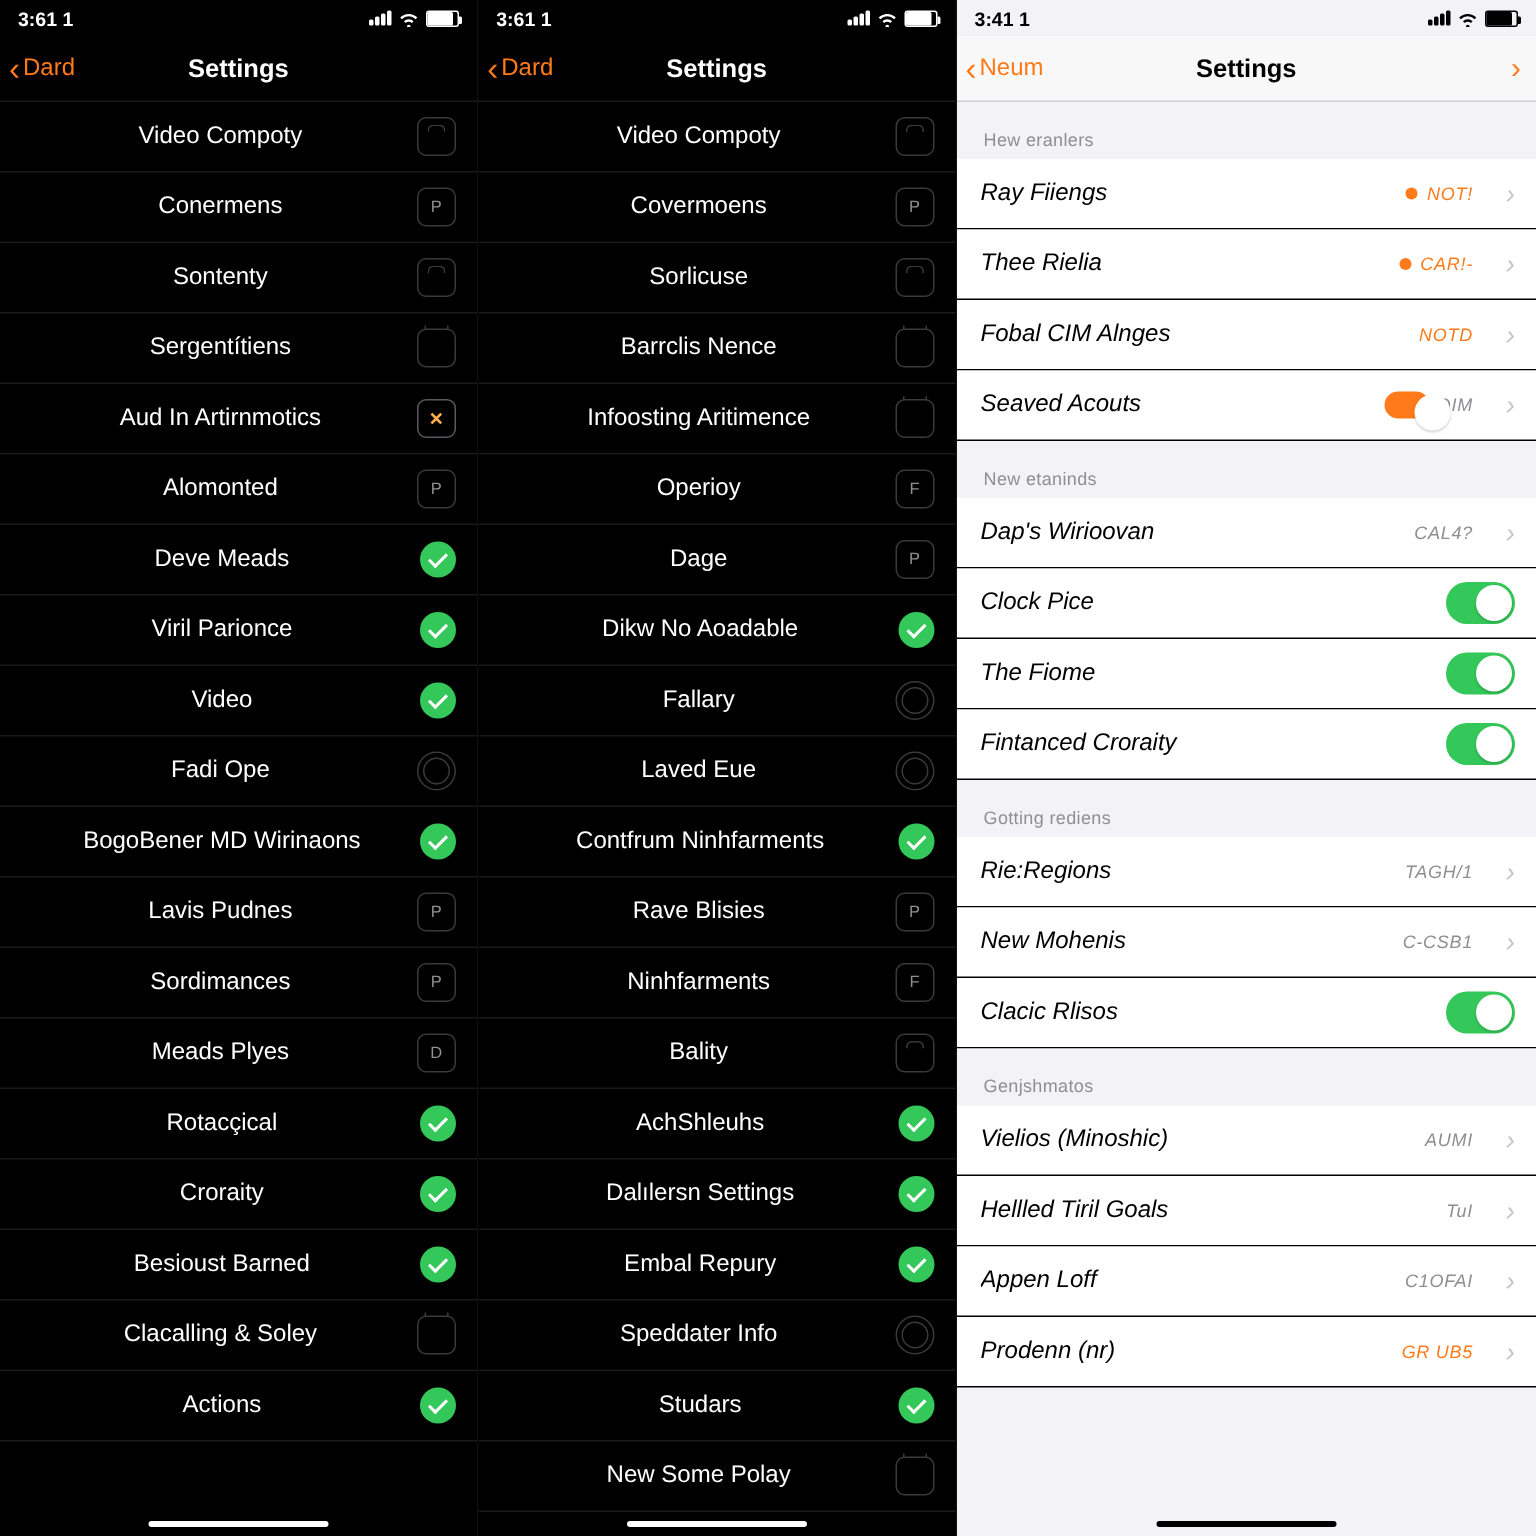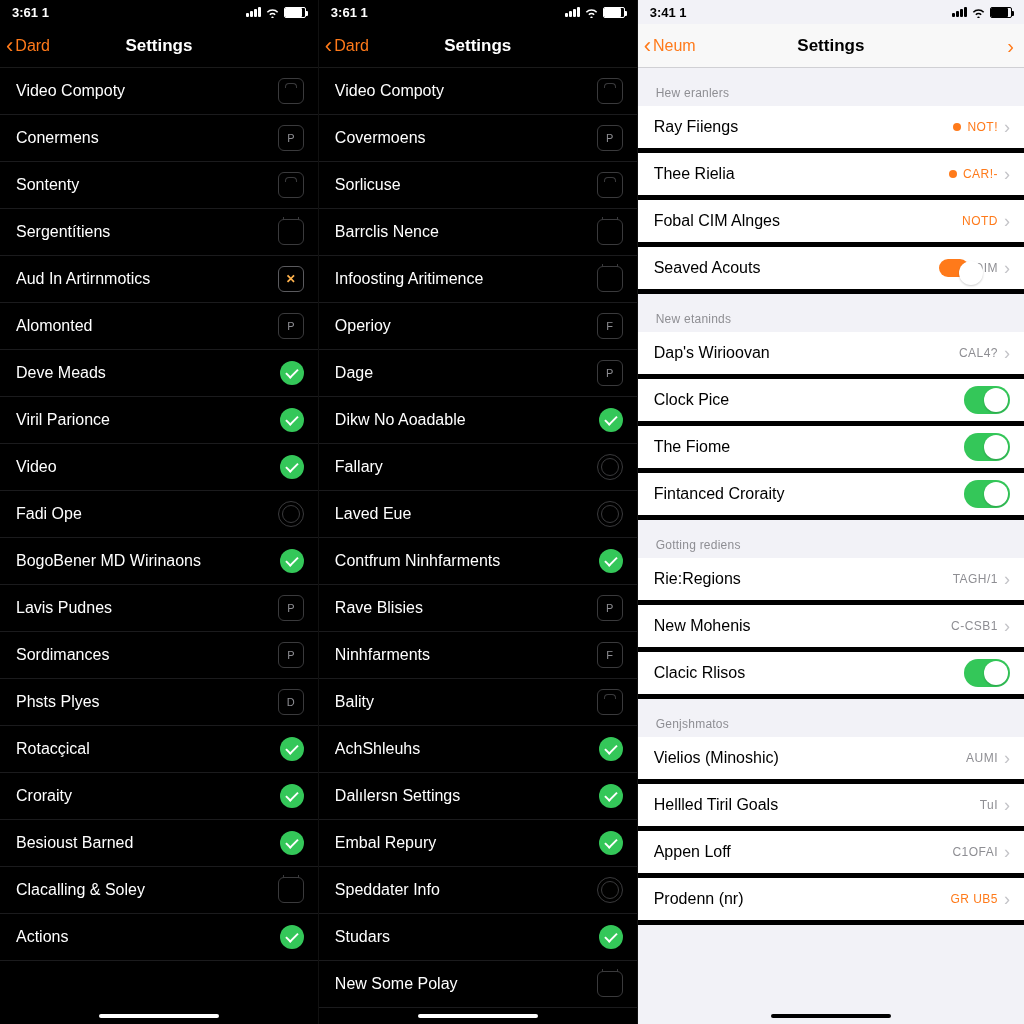--- a/index.html
+++ b/index.html
@@ -25,29 +25,29 @@
   .navbar{height:44px;display:flex;align-items:center;justify-content:center;position:relative;border-bottom:1px solid rgba(128,128,128,.15);}
   .dark .navbar{border-bottom-color:#1a1a1a;}
   .light .navbar{background:#f8f8f8;border-bottom-color:#d0d0d4;}
   .nav-title{font-size:17px;font-weight:600;}
   .nav-back,.nav-fwd{position:absolute;top:0;height:44px;display:flex;align-items:center;font-size:16px;color:#ff7a1a;font-weight:400;}
   .nav-back{left:6px}.nav-fwd{right:10px}
   .chev{display:inline-block;font-size:22px;line-height:1;margin-right:2px;font-weight:300;}
   .chev-r{font-size:20px;font-weight:300;}
   
   .list{flex:1;overflow-y:hidden;}
-  .dark .list{background:#000;}
+  .dark .list{background:#000;text-align:center;}
   .light .list{background:#f2f2f7;}
   .section-header{font-size:12px;color:#8e8e93;padding:18px 16px 6px;letter-spacing:.02em;}
   .light .section-header{background:#f2f2f7;padding-left:18px;}
   .row{display:flex;align-items:center;height:47px;padding:0 14px 0 16px;font-size:16px;border-bottom:1px solid #1c1c1e;}
-  .light .row{background:#fff;border-bottom:5px solid #000000;height:47px;}
+  .light .row{background:#fff;border-bottom:1px solid #000000;height:47px;font-style:italic;}
   .dark .row{border-bottom:1px solid #1b1b1d;}
   .row-label{flex:1;white-space:nowrap;overflow:hidden;text-overflow:ellipsis;}
-  .row-value{font-size:12px;color:#8e8e93;margin-right:6px;letter-spacing:.04em;}
+  .row-value{font-size:12px;color:#8e8e93;margin-right:22px;letter-spacing:.04em;}
   .row-value.orange{color:#ff7a1a;}
   .disclosure{color:#5a5a5e;font-size:18px;font-weight:300;}
   .light .disclosure{color:#c4c4c8;}
   
   .acc{width:26px;height:26px;border-radius:6px;display:flex;align-items:center;justify-content:center;font-size:12px;color:#8e8e93;}
   .acc.box{border:1px solid #3a3a3c;}
   .acc.p:after{content:"P";font-size:11px;}
   .acc.f:after{content:"F";font-size:11px;}
   .acc.d:after{content:"D";font-size:11px;}
   .acc.x{border:1px solid #5a5a5e;color:#ffb24d;}
@@ -154,21 +154,21 @@
       </div>
         <div class="row">
         <span class="row-label">Lavis Pudnes</span>
         <span class="acc box p"></span>
       </div>
         <div class="row">
         <span class="row-label">Sordimances</span>
         <span class="acc box p"></span>
       </div>
         <div class="row">
-        <span class="row-label">Phsts Plyes</span>
+        <span class="row-label">Meads Plyes</span>
         <span class="acc box d"></span>
       </div>
         <div class="row">
         <span class="row-label">Rotacçical</span>
         <span class="check"></span>
       </div>
         <div class="row">
         <span class="row-label">Croraity</span>
         <span class="check"></span>
       </div>

